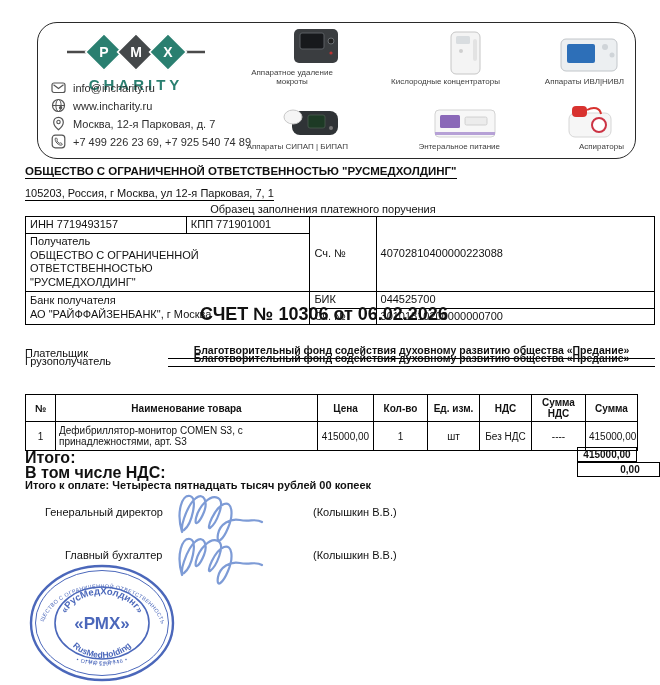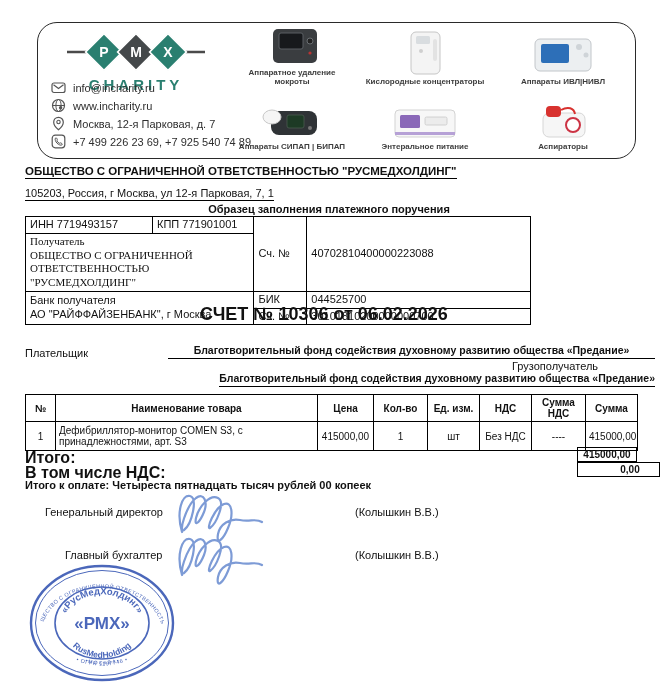--- a/index.html
+++ b/index.html
@@ -11,36 +11,36 @@
         border:1.6px solid #2a2a2a;border-radius:20px;background:#fff;}
   .logo-wrap{position:absolute;left:18px;top:7px;width:160px;text-align:center;}
   .charity{font-weight:bold;font-size:15px;letter-spacing:4px;color:#2a7f70;margin-top:-2px;}
   .contacts{position:absolute;left:13px;top:57px;width:215px;display:flex;flex-direction:column;gap:3px;}
   .c-row{display:flex;align-items:center;gap:7px;height:15px;}
   .c-row svg{flex:0 0 auto;}
   .c-text{font-size:11px;color:#2e2e2e;white-space:nowrap;}
   .products{position:absolute;left:198px;top:2px;width:392px;height:130px;
             display:grid;grid-template-columns:112px 150px 122px;grid-template-rows:1fr 1fr;
             column-gap:2px;}
-  .prod{display:flex;flex-direction:column;align-items:center;justify-content:flex-end;padding-bottom:3px;font-weight:bold;}
+  .prod{display:flex;flex-direction:column;align-items:flex-end;justify-content:flex-end;padding-bottom:3px;}
   .prod-cap{font-size:8px;line-height:1.2;color:#3d3d3d;text-align:center;}
 
   
   .company-name{position:absolute;left:25px;top:165px;font-size:11.5px;font-weight:bold;
                 border-bottom:1px solid #000;padding-bottom:1px;}
   .company-addr{position:absolute;left:25px;top:187px;font-size:11px;
                 border-bottom:1px solid #000;padding-bottom:1px;}
-  .sample-title{position:absolute;left:14px;top:203px;width:630px;text-align:center;
-                font-size:11px;font-weight:bold;}
-
-  
-  .bank{position:absolute;left:25px;top:216px;width:506px;border-collapse:collapse;
+  .sample-title{position:absolute;left:8px;top:203px;width:630px;text-align:center;
+                font-size:11px;font-weight:normal;}
+
+  
+  .bank{position:absolute;left:25px;top:216px;width:630px;border-collapse:collapse;
         font-size:11px;line-height:1.25;}
   .bank td{border:1.6px solid #000;padding:1px 4px;vertical-align:middle;}
-  .bank .tall{height:44px;vertical-align:top;font-family:Liberation Serif, serif;}
+  .bank .tall{height:44px;vertical-align:top;}
   .bank .lbl{width:58px;}
 
   
   .invoice-title{position:absolute;left:0;top:304px;width:648px;text-align:center;
                  font-size:18px;font-weight:bold;}
   .party-row{position:absolute;left:25px;width:630px;display:flex;align-items:flex-end;}
   .party-label{font-size:11px;width:143px;flex:0 0 auto;}
   .party-value{flex:1;text-align:center;font-size:10.5px;font-weight:bold;
                border-bottom:1.4px solid #000;padding-bottom:2px;}
 
@@ -52,21 +52,21 @@
   .items td{height:26px;}
   .items .name{text-align:left;}
   .totals-label{position:absolute;left:25px;width:535px;text-align:left;
                 font-size:16px;font-weight:bold;}
   .totals-box{position:absolute;left:577px;width:58px;height:13px;border:1.6px solid #000;
               font-size:10px;font-weight:bold;text-align:center;line-height:13px;}
   .grand-words{position:absolute;left:25px;top:479px;font-size:11px;font-weight:bold;}
 
   
   .sig-role{position:absolute;left:45px;font-size:11px;}
-  .sig-name{position:absolute;left:313px;font-size:11px;margin-left:42px;}
+  .sig-name{position:absolute;left:313px;font-size:11px;}
   .sig-svg{position:absolute;left:166px;}
   .stamp-svg{position:absolute;left:26px;top:562px;}
 </style>
 </head>
 <body>
 
 <div class="page">
 
   <div class="card">
 
@@ -213,21 +213,21 @@
     </tr>
   </tbody>
     </table>
 
   <div class="invoice-title">СЧЕТ № 10306 от 06.02.2026</div>
 
   <div class="party-row" style="top:344px;">
     <div class="party-label">Плательщик</div>
     <div class="party-value">Благотворительный фонд содействия духовному развитию общества «Предание»</div>
   </div>
-  <div class="party-row" style="top:360px;flex-direction:column;">
+  <div class="party-row" style="top:352px;">
     <div class="party-label">Грузополучатель</div>
     <div class="party-value">Благотворительный фонд содействия духовному развитию общества «Предание»</div>
   </div>
 
   <table class="items">
     <colgroup>
       <col style="width:30px">
         <col style="width:262px">
         <col style="width:56px">
         <col style="width:54px">

